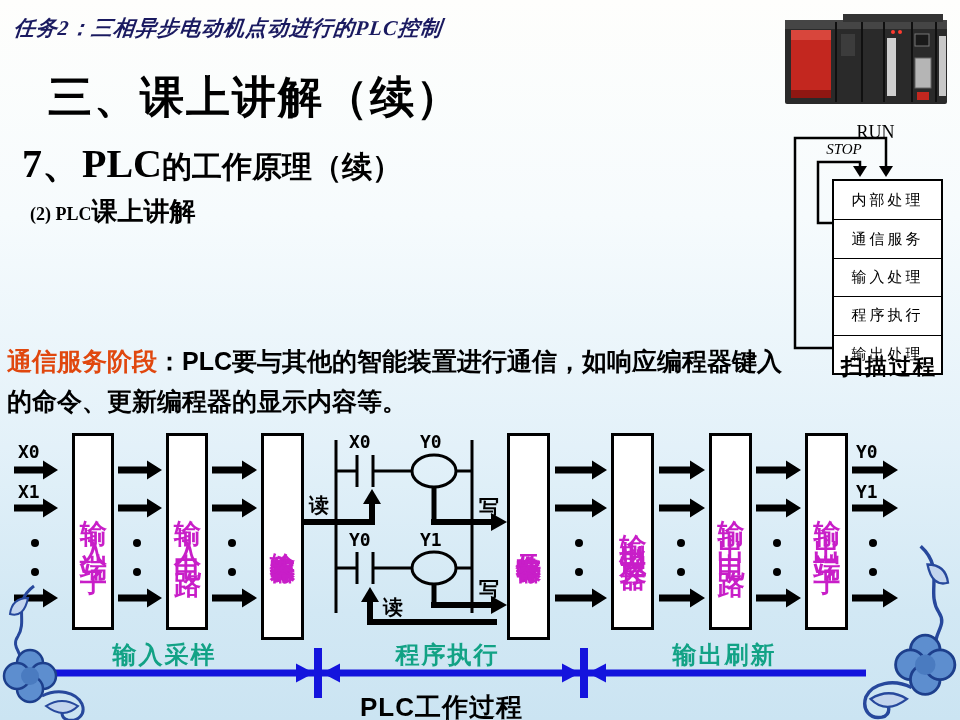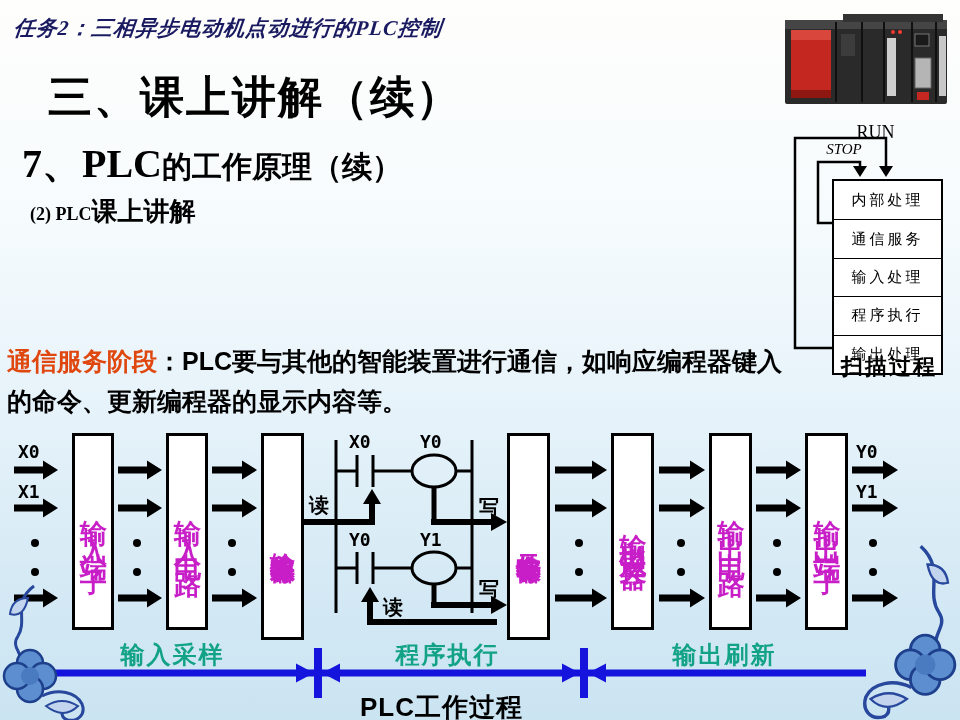--- a/index.html
+++ b/index.html
@@ -211,21 +211,21 @@
   <div class="abs sig" style="left:349px;top:529px;">Y0</div>
   <div class="abs sig" style="left:420px;top:529px;">Y1</div>
   <div class="abs sig" style="left:856px;top:441px;">Y0</div>
   <div class="abs sig" style="left:856px;top:481px;">Y1</div>
 
   <div class="abs rw" style="left:309px;top:492px;">读</div>
   <div class="abs rw" style="left:479px;top:494px;">写</div>
   <div class="abs rw" style="left:383px;top:594px;">读</div>
   <div class="abs rw" style="left:479px;top:576px;">写</div>
 
-  <div class="abs phase" style="left:100px;top:639px;width:145px;font-family:Liberation Mono, monospace;">输入采样</div>
+  <div class="abs phase" style="left:92px;top:639px;width:145px;font-family:Liberation Mono, monospace;">输入采样</div>
   <div class="abs phase" style="left:375px;top:639px;width:145px;">程序执行</div>
   <div class="abs phase" style="left:652px;top:639px;width:145px;">输出刷新</div>
   <div class="abs dcap" style="left:360px;top:690px;width:200px;">PLC工作过程</div>
 
   <svg class="abs" style="left:-4px;bottom:-4px;" width="100" height="140" viewBox="0 0 100 140">
     <path d="M38 2 C 16 18, 32 36, 22 52 C 14 64, 28 68, 24 80" fill="none" stroke="#27489c" stroke-width="3"></path>
     <path d="M32 14 q -16 0 -18 16 q 14 4 18 -16 Z" fill="#c3d5ee" stroke="#27489c" stroke-width="2"></path>
     <circle cx="34" cy="79" r="13" fill="#5d8ecf" stroke="#1d3f8c" stroke-width="2.5"></circle>
     <circle cx="47" cy="92" r="13" fill="#5d8ecf" stroke="#1d3f8c" stroke-width="2.5"></circle>
     <circle cx="34" cy="105" r="13" fill="#5d8ecf" stroke="#1d3f8c" stroke-width="2.5"></circle>

